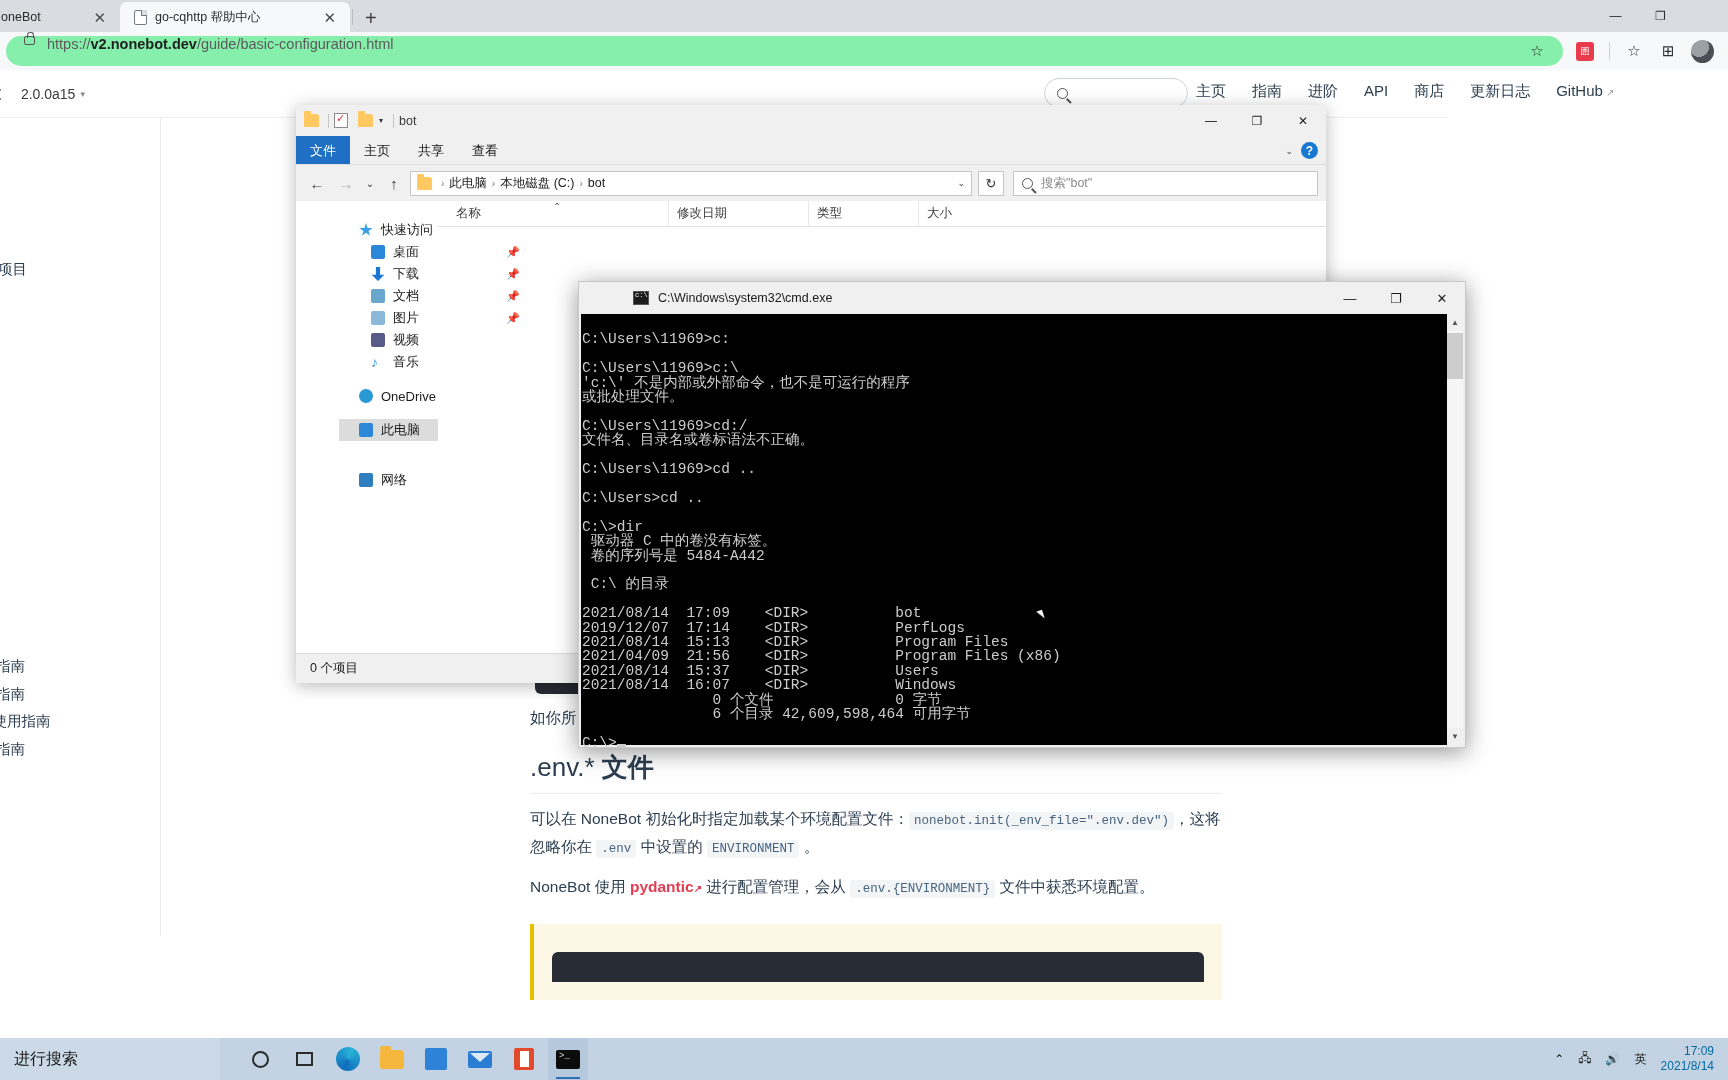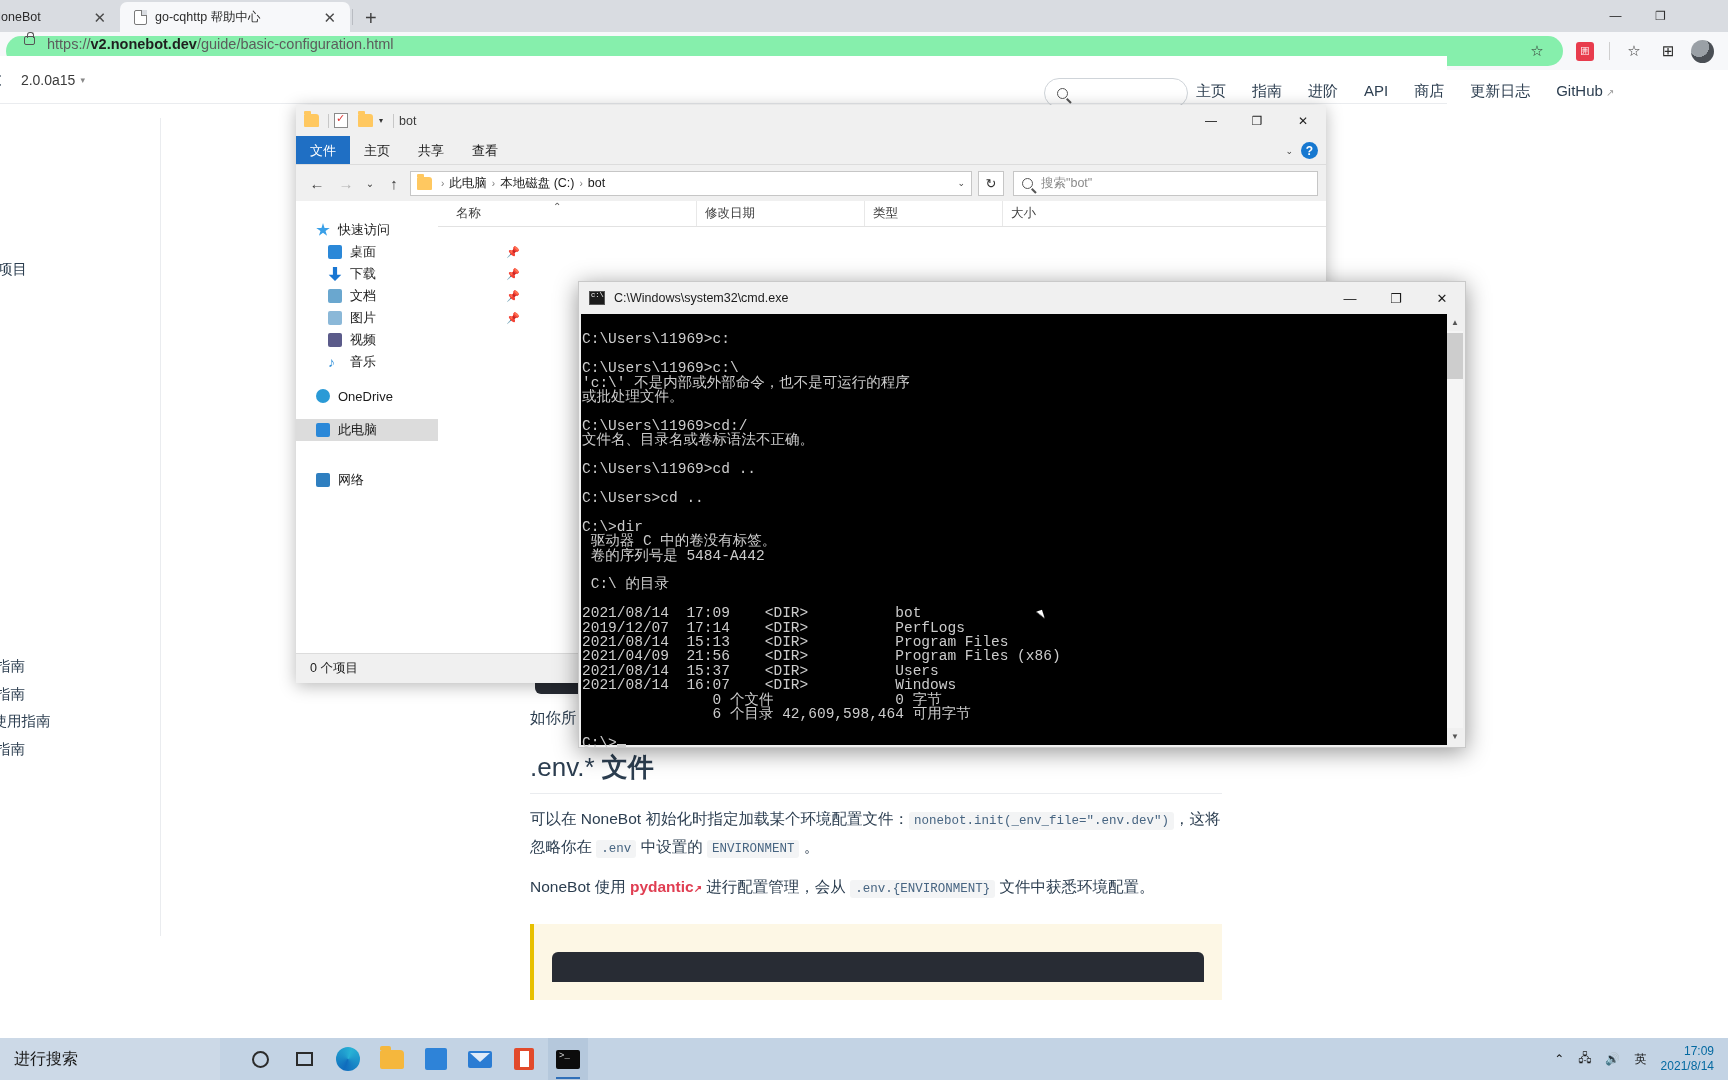--- a/index.html
+++ b/index.html
@@ -47,21 +47,21 @@
   .lock-ico:before { content:""; position:absolute; left:2px; top:-5px; width:5px; height:5px; border:1.5px solid #555; border-bottom:none; border-radius:3px 3px 0 0; }
   .url-text { color: #5c5c5c; }
   .url-text b { color: #1f1f1f; font-weight: 600; }
   .addr-icons { display: flex; align-items: center; gap: 2px; padding-right: 10px; }
   .addr-ico { width: 32px; height: 30px; display: flex; align-items: center; justify-content: center; color: #30302f; font-size: 15px; }
   .ext-red { width: 18px; height: 19px; background: #e83c4d; border-radius: 3px; color: #fff; font-size: 9px; display:flex; align-items:center; justify-content:center; }
   .addr-sep { width: 1px; height: 18px; background: #cfcfcf; margin: 0 6px; }
   .avatar-ico { width: 23px; height: 23px; border-radius: 50%; background: radial-gradient(circle at 35% 30%, #9aa0a6 0 45%, #4a4f55 46% 100%); }
 
   
-  .site-nav { position:absolute; left:0; top:56px; width:1447px; height:48px; background:#fff; border-bottom:1px solid #eaecef; display:flex; align-items:center; }
+  .site-nav { position:absolute; left:0; top:70px; width:1447px; height:48px; background:#fff; border-bottom:1px solid #eaecef; display:flex; align-items:center; }
   .site-brand { font-size: 20px; font-weight: 700; color:#2c3e50; margin-left:-18px; }
   .site-ver { font-size: 14px; color:#3a3a3a; margin-left: 20px; }
   .site-ver .caret { font-size: 9px; color:#888; margin-left:5px; position:relative; top:-2px;}
   .site-search { position:absolute; left:1044px; top:78px; width:144px; height:30px; border:1px solid #cfd4d9; border-radius:15px; display:flex; align-items:center; padding-left:12px; }
   .mag { width:11px; height:11px; border:1.6px solid #555; border-radius:50%; position:relative; }
   .mag:after { content:""; position:absolute; right:-5px; bottom:-4px; width:6px; height:1.6px; background:#555; transform:rotate(45deg); }
   .site-links { position:absolute; left:1196px; top:82px; display:flex; gap:26px; font-size:15px; color:#2c3e50; }
   .site-links .ext { font-size: 10px; color:#999; margin-left:3px; }
 
   
@@ -107,35 +107,35 @@
   .ex-navbar { height:36px; background:#f0f0f0; display:flex; align-items:center; padding:0 8px; gap:3px; }
   .nav-arrow { width:26px; height:26px; display:flex; align-items:center; justify-content:center; font-size:15px; color:#3b3b3b; }
   .nav-arrow.dim { color:#b3b3b3; }
   .addr-box { flex:1; height:25px; background:#fff; border:1px solid #c6c6c6; display:flex; align-items:center; padding:0 6px; font-size:12.5px; color:#1b1b1b; gap:5px; }
   .crumb-sep { color:#7a7a7a; font-size:10px; }
   .addr-caret { margin-left:auto; color:#444; font-size:9px; }
   .refresh { width:26px; height:25px; border:1px solid #c6c6c6; background:#fff; display:flex; align-items:center; justify-content:center; font-size:13px; color:#333; margin-left:3px; }
   .srch-box { width:305px; height:25px; background:#fff; border:1px solid #c6c6c6; display:flex; align-items:center; gap:8px; padding:0 8px; margin-left:6px; font-size:12.5px; color:#8a8a8a; }
 
   .ex-main { position:absolute; left:0; top:96px; right:0; bottom:30px; background:#fff; display:flex; }
-  .ex-tree { width:142px; padding-top:18px; font-size:13px; color:#1b1b1b; }
+  .ex-tree { width:142px; padding-top:18px; font-size:13px; color:#1b1b1b;padding-left:43px; }
   .tree-item { height:22px; display:flex; align-items:center; gap:8px; padding-left:20px; position:relative; }
   .tree-item.sel { background:#dcdcdc; }
   .tree-item .pin { position:absolute; right:-12px; color:#7d7d7d; font-size:11px; }
   .ti-ico { width:14px; height:14px; border-radius:2px; }
   .ex-list { flex:1; position:relative; }
-  .col-head { height:26px; border-bottom:1px solid #e2e2e2; display:flex; align-items:center; font-size:12.5px; color:#3d3d3d; position:relative;gap:28px; }
+  .col-head { height:26px; border-bottom:1px solid #e2e2e2; display:flex; align-items:center; font-size:12.5px; color:#3d3d3d; position:relative; }
   .col { border-left:1px solid #e8e8e8; height:100%; display:flex; align-items:center; padding-left:8px; }
   .sortmark { position:absolute; left:115px; top:0px; font-size:10px; color:#555; }
   .empty-note { position:absolute; left:0; right:0; top:28px; text-align:center; font-size:13px; color:#3a3a3a; }
   .ex-status { position:absolute; left:0; right:0; bottom:0; height:30px; border-top:1px solid #dcdcdc; background:#f0f0f0; display:flex; align-items:center; padding-left:14px; font-size:12.5px; color:#1b1b1b; }
 
   
   .cmdwin { position:absolute; left:578px; top:281px; width:888px; height:467px; background:#f0f0f0; box-shadow:0 4px 22px rgba(0,0,0,.42); border:1px solid #c9c9c9; }
-  .cmd-title { height:32px; display:flex; align-items:center; padding-left:10px; gap:9px; background:#f0f0f0; }
+  .cmd-title { height:32px; display:flex; align-items:center; padding-left:10px; gap:9px; background:#f0f0f0;margin-left:44px; }
   .cmd-ico { width:16px; height:14px; background:#1b1b1b; border:1px solid #555; position:relative; }
   .cmd-ico:after { content:"c:\\"; position:absolute; left:1px; top:-1px; color:#fff; font-size:7px; font-family:"Liberation Mono", monospace; }
   .cmd-title-text { font-size:12.5px; color:#1b1b1b; }
   .cmd-wbtns { margin-left:auto; display:flex; }
   .cmd-wbtn { width:46px; height:32px; display:flex; align-items:center; justify-content:center; font-size:13px; color:#1b1b1b; }
   .cmd-body { position:absolute; left:2px; top:32px; right:2px; bottom:2px; background:#000; display:flex; }
   .cmd-text { flex:1; color:#cccccc; font-family:"Liberation Mono", monospace; font-size:14.5px; line-height:14.4px; white-space:pre; padding:4px 0 0 1px; letter-spacing:0px; }
   .cmd-scroll { width:17px; background:#ededed; border-left:1px solid #000; display:flex; flex-direction:column; }
   .sb-btn { height:17px; background:#f0f0f0; display:flex; align-items:center; justify-content:center; font-size:8px; color:#555; }
   .sb-track { flex:1; background:#f5f5f5; position:relative; }

